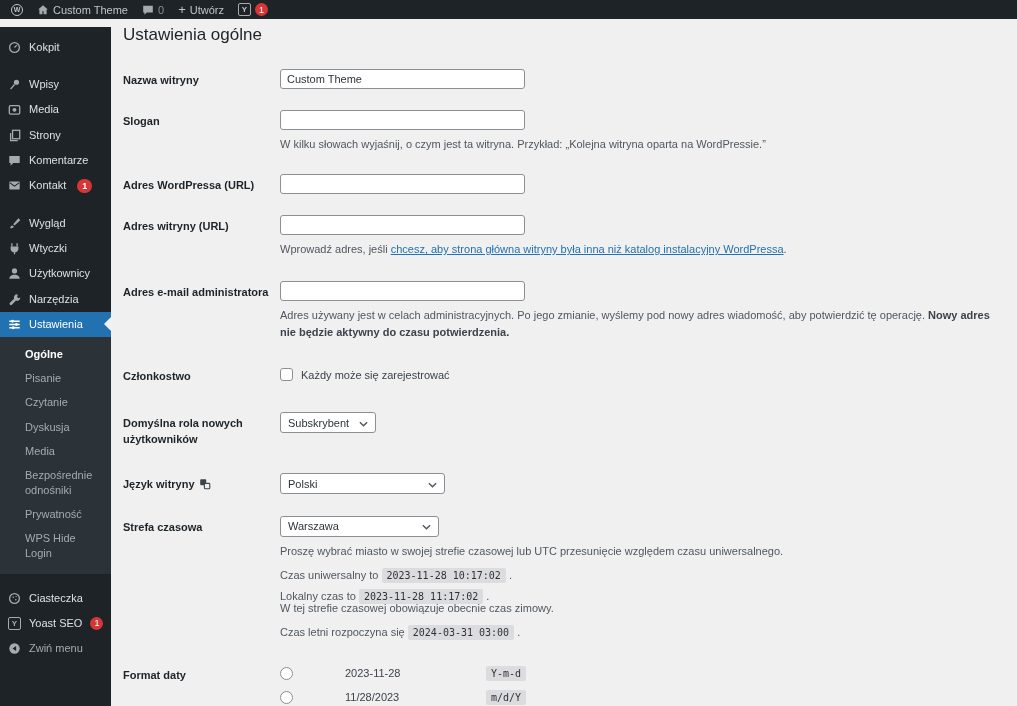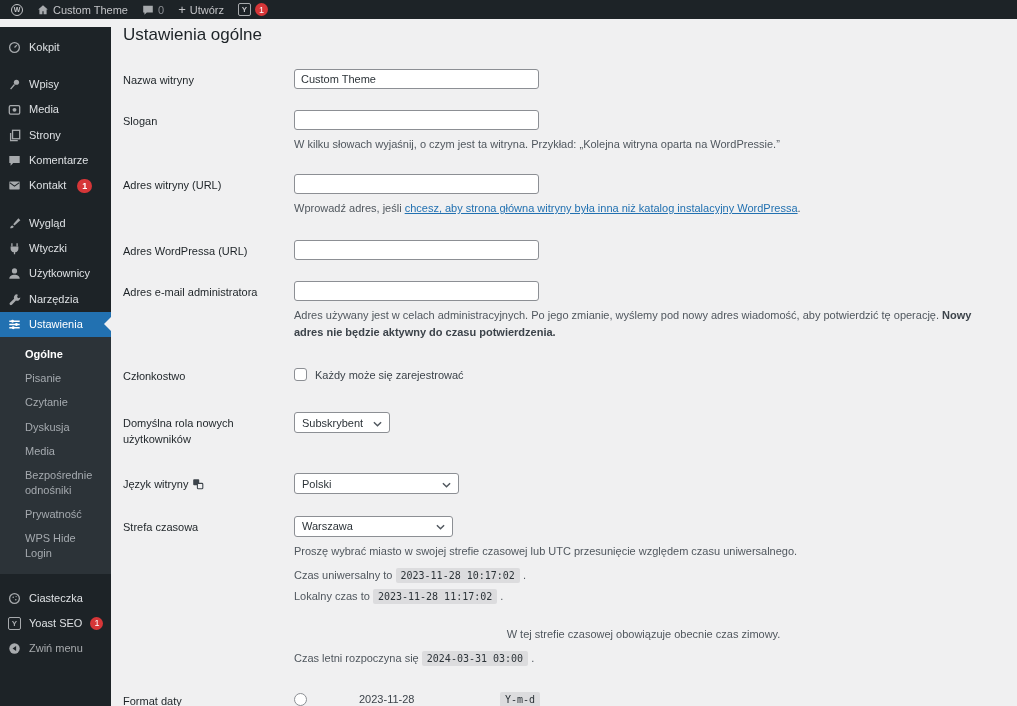--- a/index.html
+++ b/index.html
@@ -59,21 +59,21 @@
     min-width:15px; height:14px; padding:0 4px; border-radius:8px;
     background:#d63638; color:#fff; font-size:9px; font-weight:bold;
     display:inline-flex; align-items:center; justify-content:center; margin-left:3px;
   }
   .dim { color:#a7aaad; }
   
   .content { margin-left:111px; padding:25px 24px 0 12px; }
   h1.page-title { font-size:17px; font-weight:400; color:#1d2327; margin:0 0 24px 0; }
   .form-row { display:flex; align-items:flex-start; }
   .form-label {
-    width:171px; flex:none; font-size:11px; font-weight:normal; color:#1d2327;
+    width:157px; flex:none; font-size:11px; font-weight:bold; color:#1d2327;
     padding-top:4px; line-height:1.45; padding-right:10px;
   }
   .form-field { flex:1; font-size:11px; color:#3c434a; }
   input.text-input {
     width:245px; height:20px; border:1px solid #8c8f94; border-radius:3px;
     padding:0 6px; font-size:11px; font-family:inherit; color:#2c3338; background:#fff;
   }
   .desc { color:#50575e; font-size:11px; line-height:1.55; margin-top:6px; }
   .desc a { color:#2271b1; }
   .desc .bold { font-weight:bold; color:#3c434a; }
@@ -307,34 +307,34 @@
   </div>
 
   <div class="form-row" style="margin-bottom:21px;">
     <div class="form-label">Slogan</div>
     <div class="form-field">
       <input class="text-input" type="text" value="" style="">
       <div class="desc">W kilku słowach wyjaśnij, o czym jest ta witryna. Przykład: „Kolejna witryna oparta na WordPressie.”</div>
     </div>
   </div>
 
+  <div class="form-row" style="margin-bottom:21px;">
+    <div class="form-label">Adres WordPressa (URL)</div>
+    <div class="form-field">
+      <input class="text-input" type="text" value="" style="">
+    </div>
+  </div>
+
   <div class="form-row" style="margin-bottom:23px;">
     <div class="form-label">Adres witryny (URL)</div>
     <div class="form-field">
       <input class="text-input" type="text" value="" style="">
       <div class="desc">
         <span>Wprowadź adres, jeśli </span><a href="#">chcesz, aby strona główna witryny była inna niż katalog instalacyjny WordPressa</a><span>.</span>
       </div>
-    </div>
-  </div>
-
-  <div class="form-row" style="margin-bottom:21px;">
-    <div class="form-label">Adres WordPressa (URL)</div>
-    <div class="form-field">
-      <input class="text-input" type="text" value="" style="">
     </div>
   </div>
 
   <div class="form-row" style="margin-bottom:24px;">
     <div class="form-label">Adres e-mail administratora</div>
     <div class="form-field">
       <input class="text-input" type="text" value="" style="">
       <div class="desc">
         <span>Adres używany jest w celach administracyjnych. Po jego zmianie, wyślemy pod nowy adres wiadomość, aby potwierdzić tę operację. </span><span class="bold">Nowy adres nie będzie aktywny do czasu potwierdzenia.</span>
       </div>
@@ -390,21 +390,21 @@
       <div class="time-line">
         <span>Czas uniwersalny to</span>
         <span class="code">2023-11-28 10:17:02</span>
         <span>.</span>
       </div>
       <div class="time-line">
         <span>Lokalny czas to</span>
         <span class="code">2023-11-28 11:17:02</span>
         <span>.</span>
       </div>
-      <div class="time-line" style="margin-top:26px;text-align:center;">W tej strefie czasowej obowiązuje obecnie czas zimowy.</div>
+      <div class="time-line" style="margin-top:0;">W tej strefie czasowej obowiązuje obecnie czas zimowy.</div>
       <div class="time-line" style="margin-top:12px;">
         <span>Czas letni rozpoczyna się</span>
         <span class="code">2024-03-31 03:00</span>
         <span>.</span>
       </div>
     </div>
   </div>
 
   <div class="form-row" style="margin-bottom:0;">
     <div class="form-label">Format daty</div>

